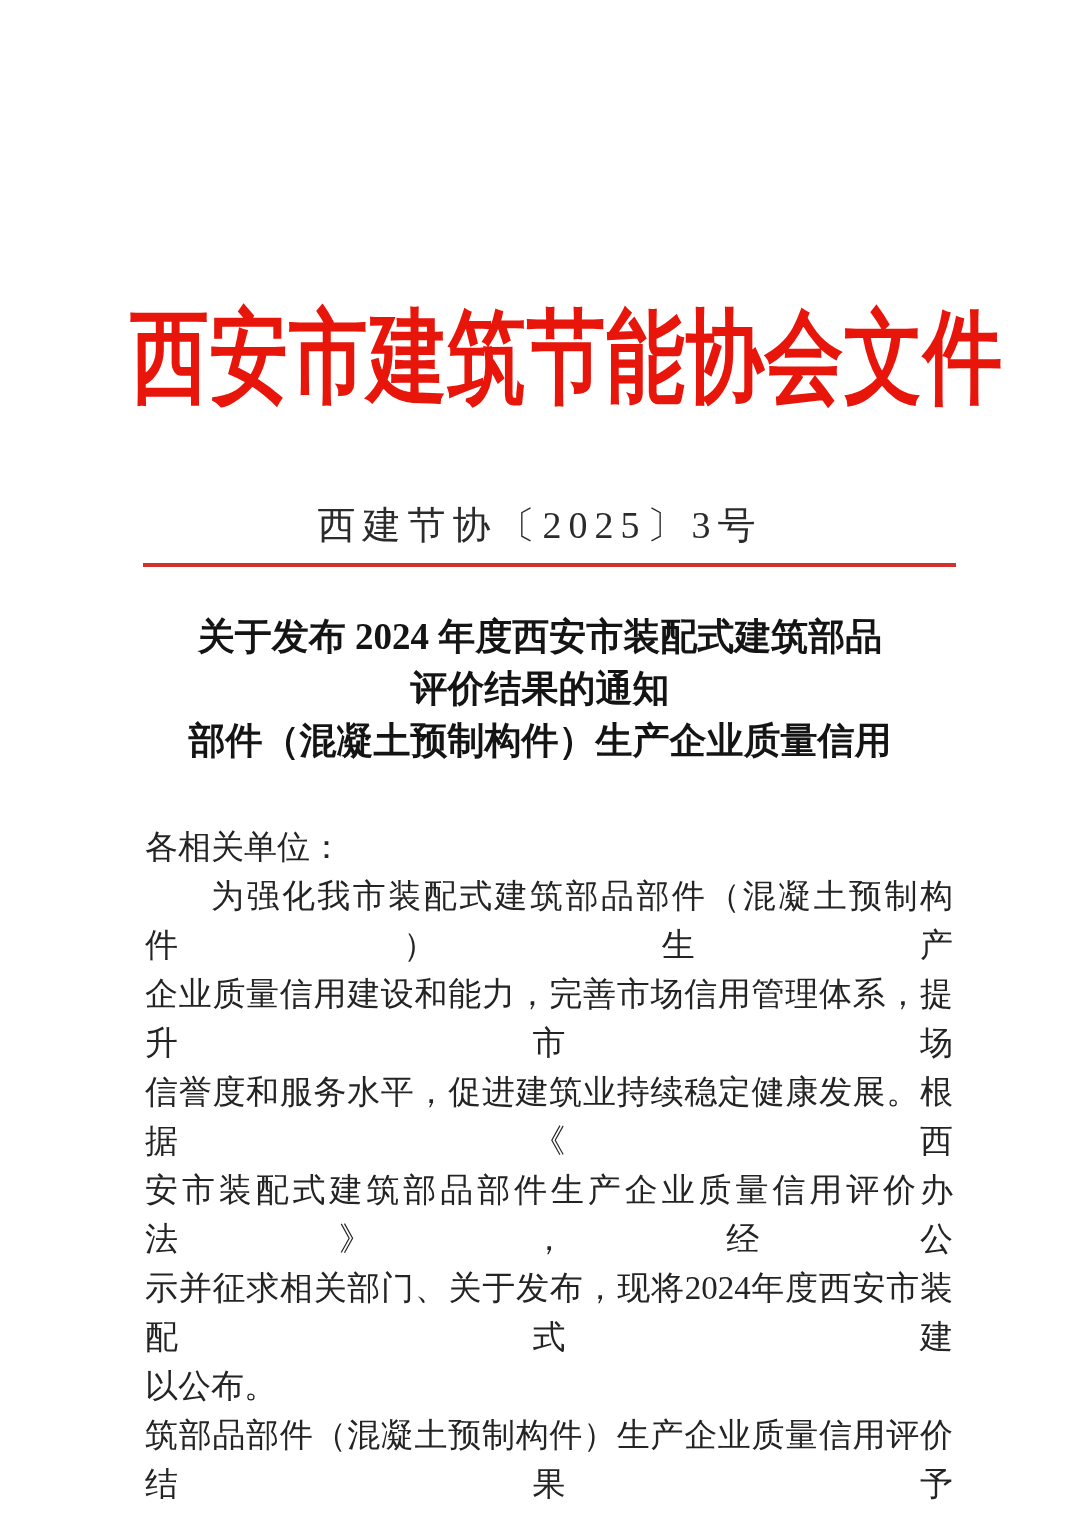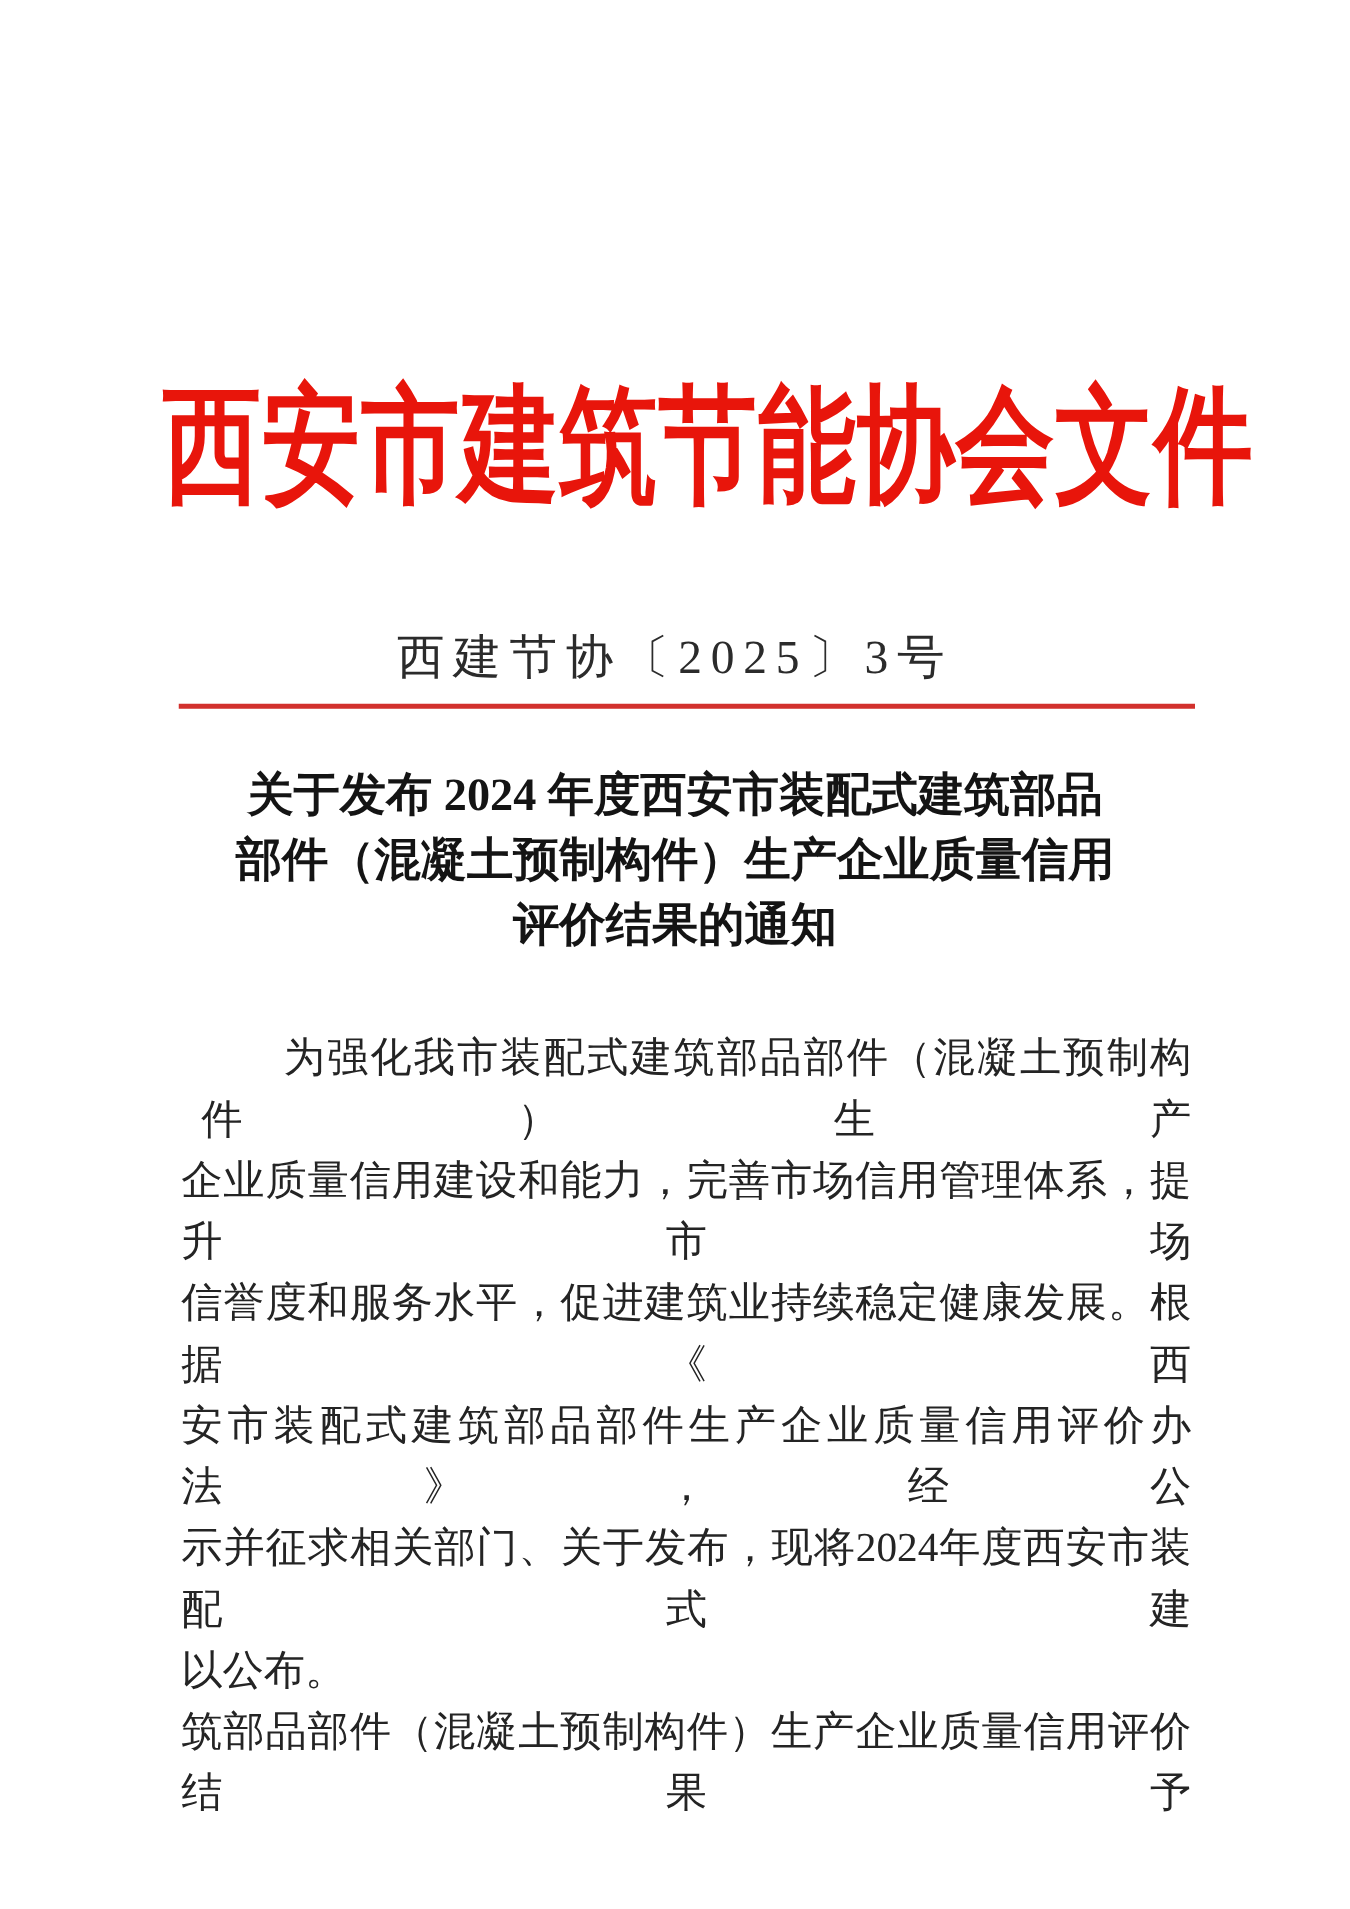--- a/index.html
+++ b/index.html
@@ -73,42 +73,43 @@
     font-size: 33px;
     line-height: 49px;
     color: #242424;
   }
   .body-line { white-space: nowrap; }
   .body-line.fill {
     white-space: normal;
     text-align: justify;
     text-align-last: justify;
   }
-  .body-line.indent { text-indent: 2em; margin-left: 16px; }
+  .body-line.indent { text-indent: 2em; }
 </style>
 </head>
 <body>
 
 <div class="page">
 
   <div class="org-title">
     <span class="org-title-inner">西安市建筑节能协会文件</span>
   </div>
 
   <div class="doc-number">西建节协〔2025〕3号</div>
 
   <div class="red-rule"></div>
 
   <div class="notice-title">
     <div class="notice-title-line">关于发布 2024 年度西安市装配式建筑部品</div>
+    <div class="notice-title-line">评价结果的通知</div>
     <div class="notice-title-line">部件（混凝土预制构件）生产企业质量信用</div>
-    <div class="notice-title-line">评价结果的通知</div>
   </div>
 
   <div class="body-text">
+    <div class="body-line">各相关单位：</div>
     <div class="body-line fill indent">为强化我市装配式建筑部品部件（混凝土预制构件）生产</div>
     <div class="body-line fill">企业质量信用建设和能力，完善市场信用管理体系，提升市场</div>
     <div class="body-line fill">信誉度和服务水平，促进建筑业持续稳定健康发展。根据《西</div>
     <div class="body-line fill">安市装配式建筑部品部件生产企业质量信用评价办法》，经公</div>
     <div class="body-line fill">示并征求相关部门、关于发布，现将2024年度西安市装配式建</div>
     <div class="body-line">以公布。</div>
     <div class="body-line fill">筑部品部件（混凝土预制构件）生产企业质量信用评价结果予</div>
   </div>
 
 </div>

